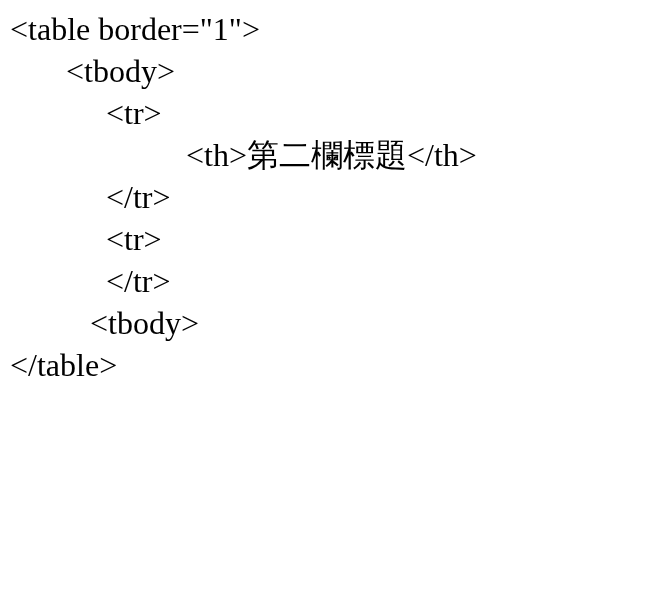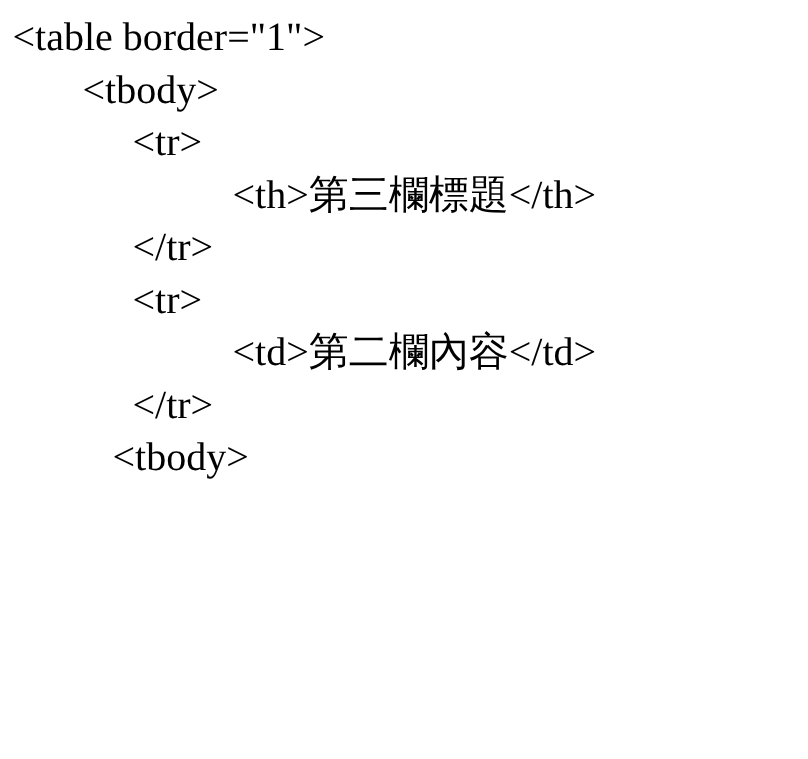--- a/index.html
+++ b/index.html
@@ -24,19 +24,19 @@
       height: 42px;
     }
   </style>
 </head>
 <body>
 
 <div class="code-block">
   <div class="code-line">&lt;table border="1"&gt;</div>
   <div class="code-line">       &lt;tbody&gt;</div>
   <div class="code-line">            &lt;tr&gt;</div>
-  <div class="code-line">                      &lt;th&gt;第三欄標題&lt;/th&gt;</div>
+  <div class="code-line">                      &lt;th&gt;第二欄標題&lt;/th&gt;</div>
   <div class="code-line">            &lt;/tr&gt;</div>
   <div class="code-line">            &lt;tr&gt;</div>
-  <div class="code-line">                      &lt;td&gt;第二欄內容&lt;/td&gt;</div>
   <div class="code-line">            &lt;/tr&gt;</div>
   <div class="code-line">          &lt;tbody&gt;</div>
+  <div class="code-line">&lt;/table&gt;</div>
 </div>
 
 </body></html>

